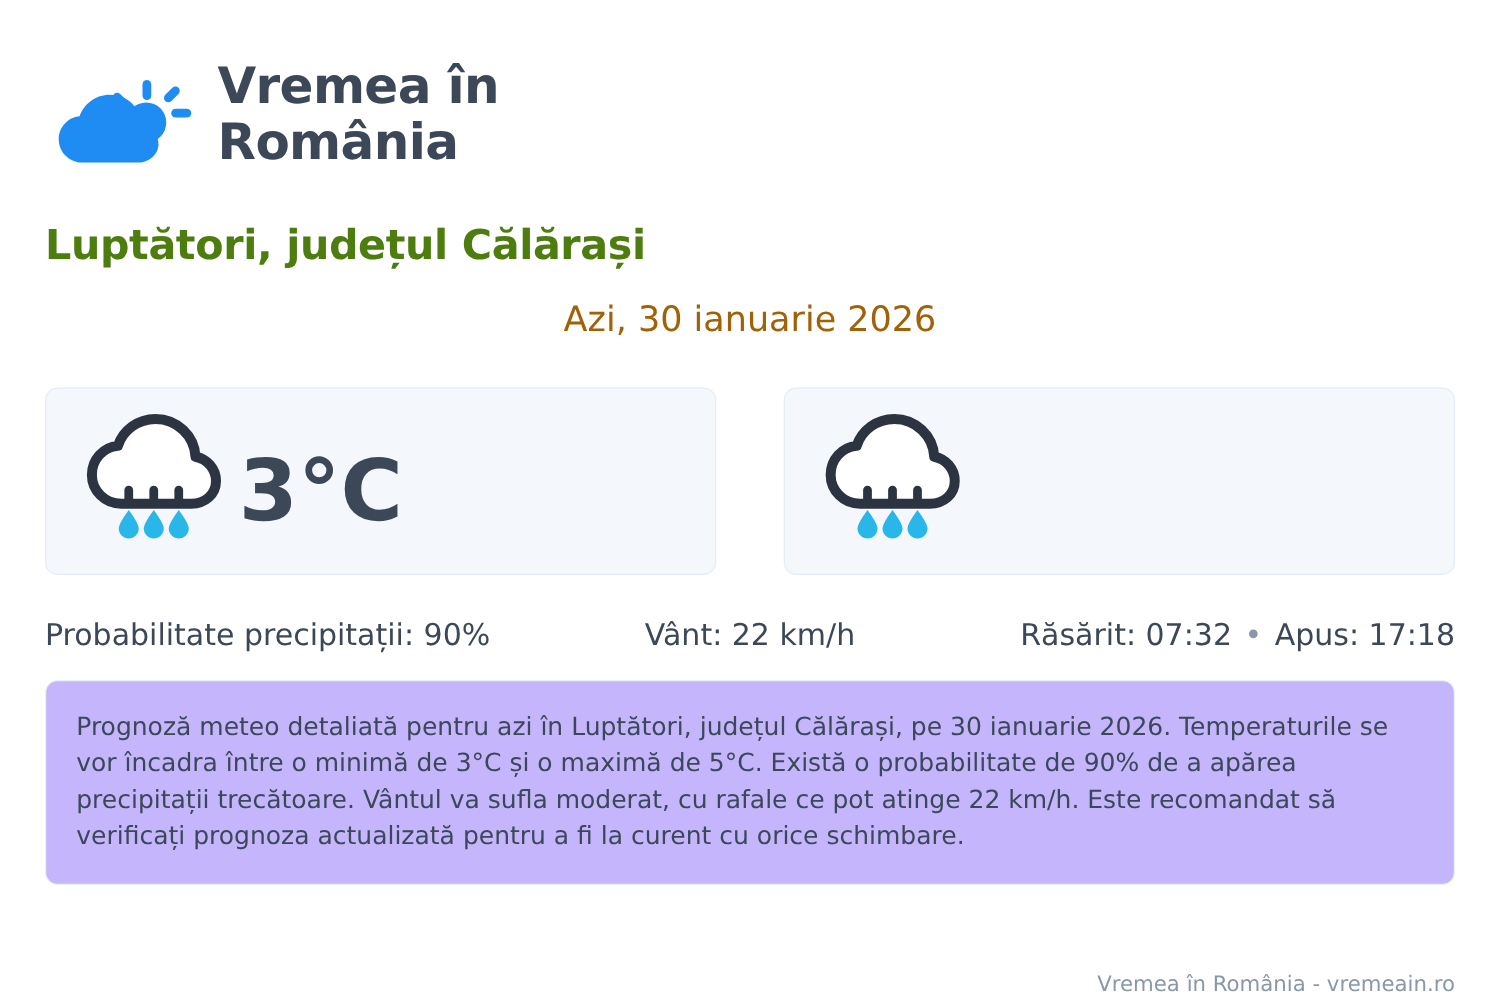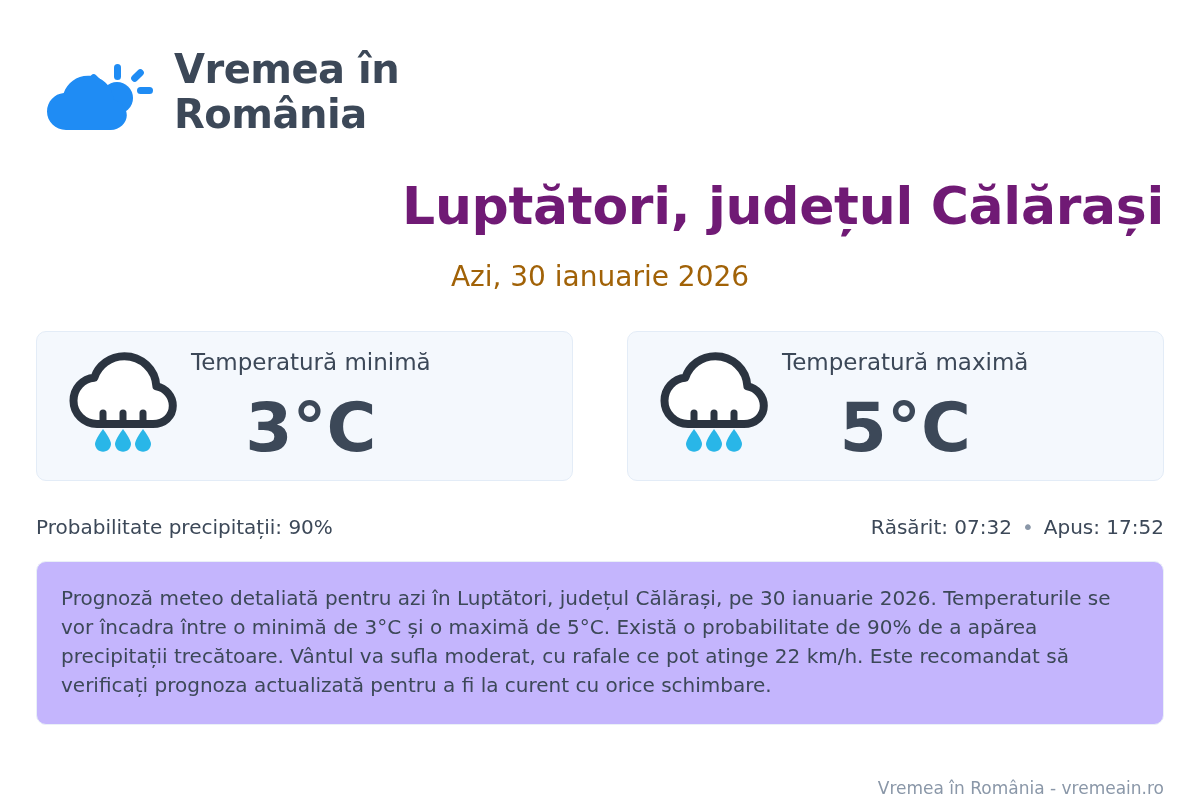--- a/index.html
+++ b/index.html
@@ -41,24 +41,24 @@
     font-size: 40px;
     line-height: 1.12;
     font-weight: 700;
     color: #3c4858;
     letter-spacing: -0.5px;
     max-width: 300px;
   }
 
   
   .place-title {
-    text-align: right;
-    font-size: 52px;
+    text-align: left;
+    font-size: 33px;
     font-weight: 700;
-    color: #701a75;
+    color: #4d7c0f;
     margin-top: 38px;
     letter-spacing: -0.3px;
   }
   .date-line {
     text-align: center;
     font-size: 28px;
     font-weight: 400;
     color: #a16207;
     margin-top: 24px;
   }
@@ -102,21 +102,21 @@
     line-height: 1.05;
     text-align: center;
     margin-top: 17px;
   }
 
   
   .stats {
     display: flex;
     align-items: center;
     margin-top: 34px;
-    font-size: 20px;
+    font-size: 24px;
     color: #3c4858;
   }
   .stat-left { flex: 1 1 0; text-align: left; }
   .stat-mid  { flex: 1 1 0; text-align: center; }
   .stat-right{ flex: 1 1 0; text-align: right; white-space: nowrap;}
   .dot-sep { margin: 0 10px; color: #8a97a8; }
 
   
   .desc-box {
     margin-top: 22px;
@@ -174,53 +174,49 @@
             <path d="M82 78c0 0 -8 10.5 -8 14.8 0 4.4 3.6 8 8 8s8 -3.6 8 -8C90 88.5 82 78 82 78z"></path>
           </g>
           <g fill="none" stroke="#2b3440" stroke-width="7" stroke-linecap="round">
             <path d="M42 62 L42 72"></path>
             <path d="M62 62 L62 72"></path>
             <path d="M82 62 L82 72"></path>
           </g>
         </svg>
       </div>
       <div class="card-text">
-        <div class="card-label">Temperatură minimă</div>
         <div class="card-value">3°C</div>
       </div>
     </div>
 
     <div class="card">
       <div class="card-icon">
         <svg viewBox="0 0 124 110" width="124" height="110" aria-hidden="true">
           <path d="M36 73c-13 0-23.5-10.4-23.5-23.2C12.5 37.6 21.6 27.6 33.3 26.7 37.4 14.2 49.3 5.2 63.4 5.2c17.2 0 31.2 13.4 32 30.2 9.3 1.7 16.4 9.7 16.4 19.4C111.8 65.5 103 73 92 73z" fill="#ffffff" stroke="#2b3440" stroke-width="8" stroke-linejoin="round"></path>
           <g fill="#29b6e8">
             <path d="M42 78c0 0 -8 10.5 -8 14.8 0 4.4 3.6 8 8 8s8 -3.6 8 -8C50 88.5 42 78 42 78z"></path>
             <path d="M62 78c0 0 -8 10.5 -8 14.8 0 4.4 3.6 8 8 8s8 -3.6 8 -8C70 88.5 62 78 62 78z"></path>
             <path d="M82 78c0 0 -8 10.5 -8 14.8 0 4.4 3.6 8 8 8s8 -3.6 8 -8C90 88.5 82 78 82 78z"></path>
           </g>
           <g fill="none" stroke="#2b3440" stroke-width="7" stroke-linecap="round">
             <path d="M42 62 L42 72"></path>
             <path d="M62 62 L62 72"></path>
             <path d="M82 62 L82 72"></path>
           </g>
         </svg>
       </div>
-      <div class="card-text">
-        <div class="card-label">Temperatură maximă</div>
-        <div class="card-value">5°C</div>
-      </div>
     </div>
 
   </div>
 
   <div class="stats">
     <div class="stat-left">Probabilitate precipitații: 90%</div>
+    <div class="stat-mid">Vânt: 22 km/h</div>
     <div class="stat-right">
-      <span>Răsărit: 07:32</span><span class="dot-sep">•</span><span>Apus: 17:52</span>
+      <span>Răsărit: 07:32</span><span class="dot-sep">•</span><span>Apus: 17:18</span>
     </div>
   </div>
 
   <div class="desc-box">Prognoză meteo detaliată pentru azi în Luptători, județul Călărași, pe 30 ianuarie 2026. Temperaturile se vor încadra între o minimă de 3°C și o maximă de 5°C. Există o probabilitate de 90% de a apărea precipitații trecătoare. Vântul va sufla moderat, cu rafale ce pot atinge 22 km/h. Este recomandat să verificați prognoza actualizată pentru a fi la curent cu orice schimbare.</div>
 
   <div class="footer">Vremea în România - vremeain.ro</div>
 
 </div>
 
 </body></html>

